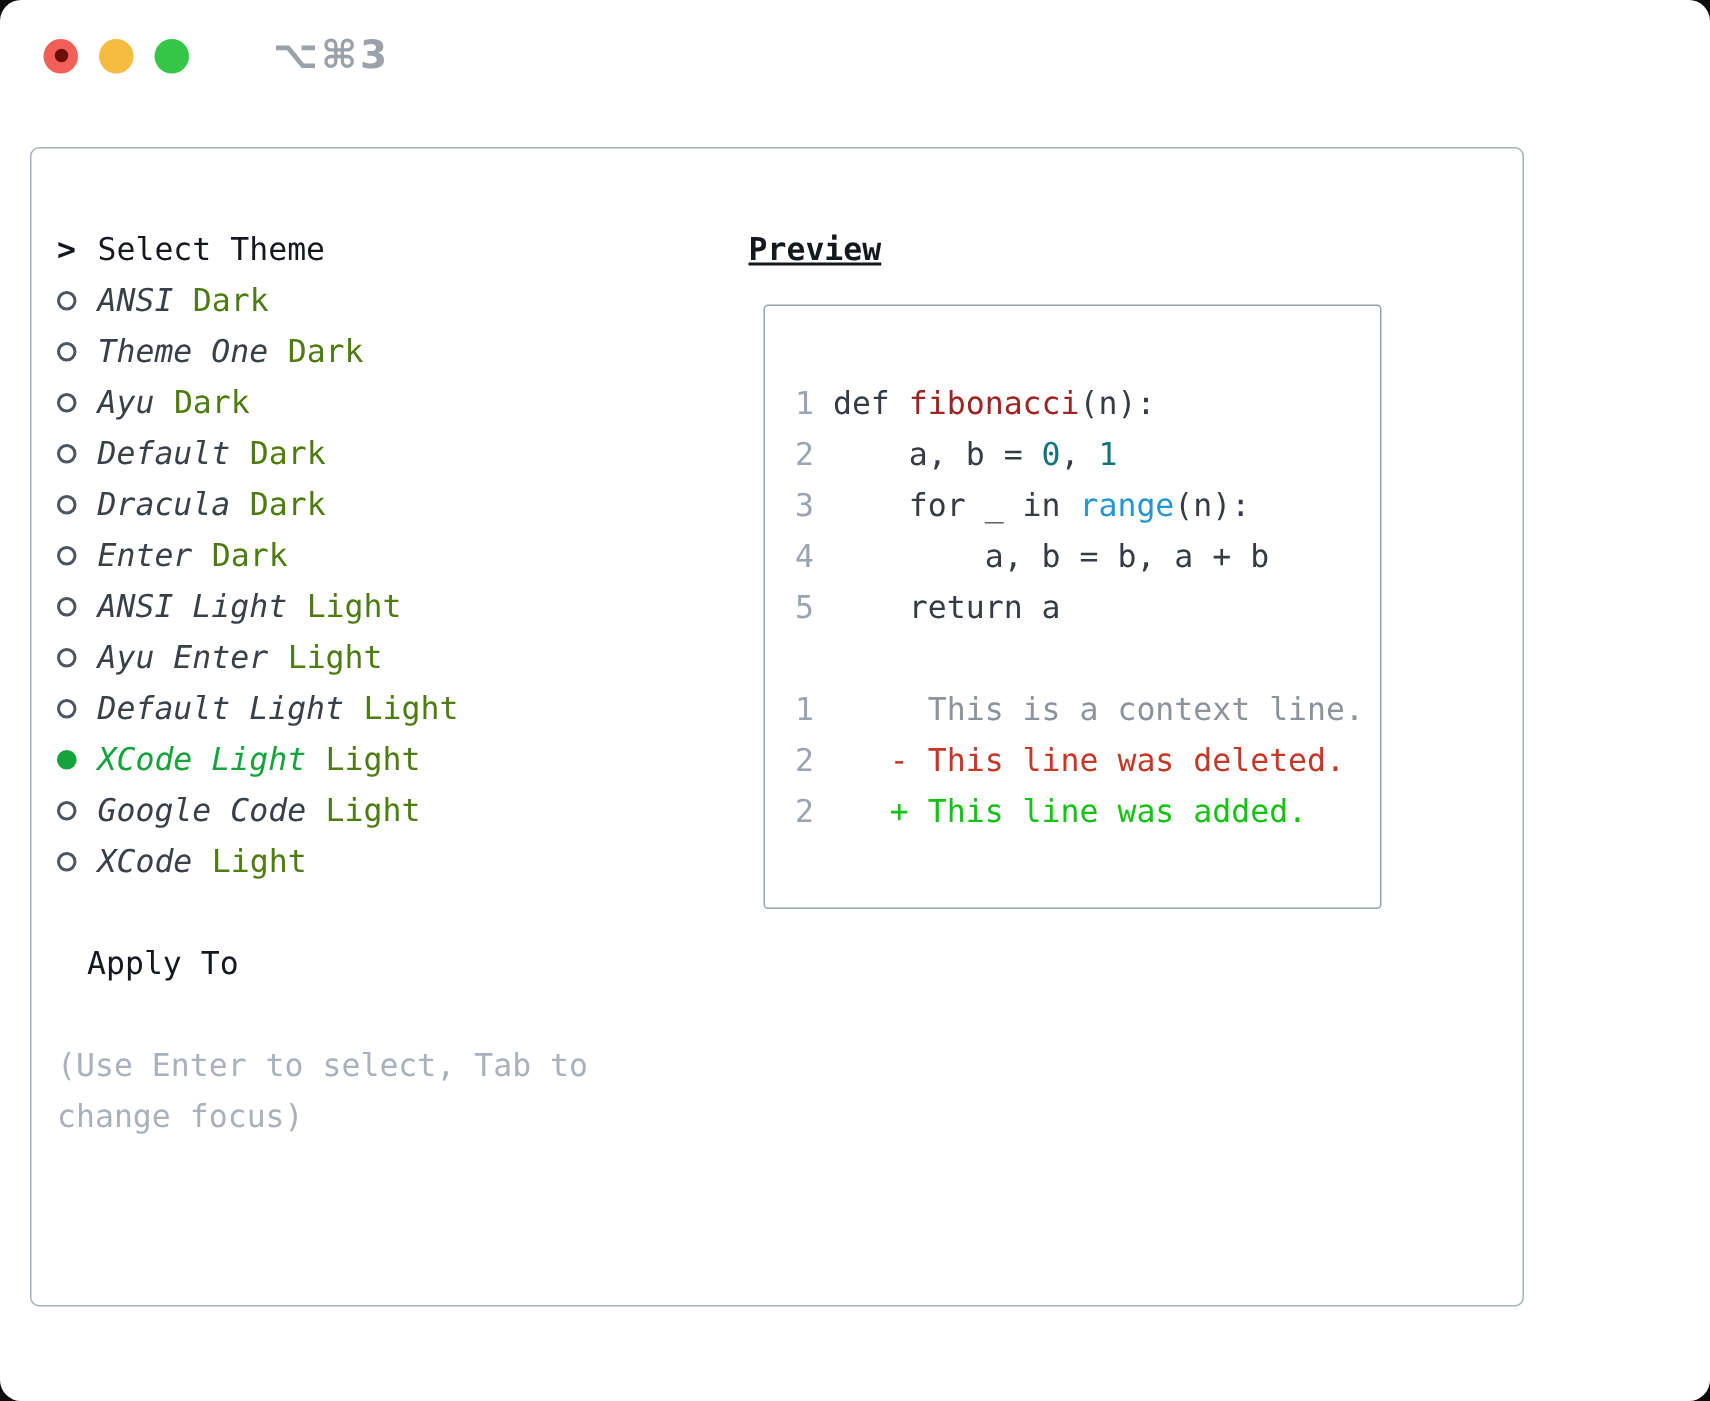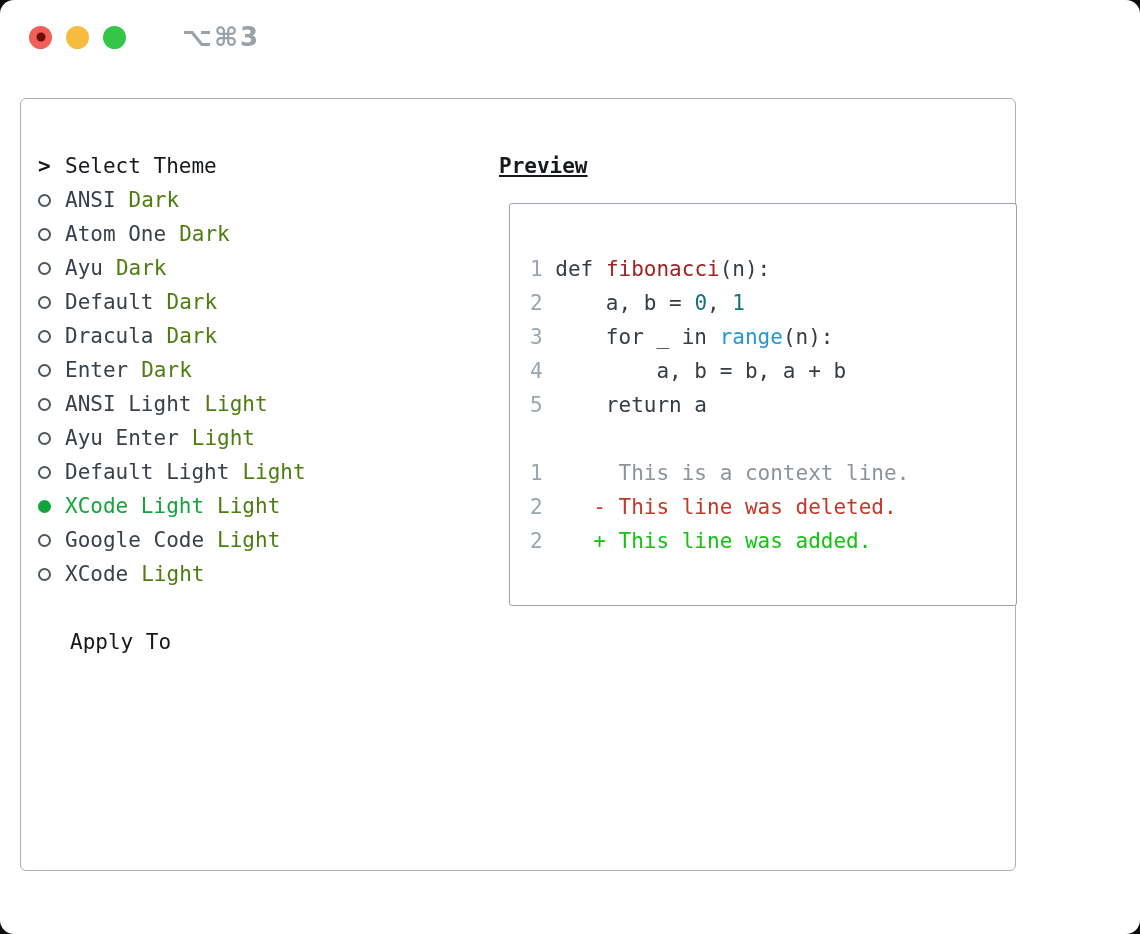--- a/index.html
+++ b/index.html
@@ -87,26 +87,26 @@
     border:2px solid #4d5560;
     border-radius:50%;
     box-sizing:border-box;
     margin-right:14px;
     flex:none;
   }
   .bullet.on{
     border:none;
     background:#13a53c;
   }
-  .name{color:#3a404a;}
+  .name{color:#3a404a;font-style:italic;}
   .variant{color:#4d7c0f;margin-left:13px;}
   .row.selected .name,.row.selected .label{color:#13a53c;}
   .apply-header{
     margin-top:34px;
-    margin-left:32px;
+    margin-left:20px;
     height:34px;line-height:34px;
     color:#15181c;
   }
   .hint{
     margin-top:34px;
     width:425px;
     line-height:34px;
     color:#a9b1bd;
   }
   
@@ -118,21 +118,21 @@
   }
   .preview-header{
     height:34px;line-height:34px;
     font-weight:bold;
     color:#15181c;
     text-decoration:underline;
   }
   .preview-box{
     margin-top:20px;
     margin-left:10px;
-    width:508px;height:403px;
+    width:412px;height:403px;
     box-sizing:border-box;
     border:1.5px solid #98a2ac;
     border-radius:3px;
     background:#ffffff;
     padding:48px 0 0 20px;
     overflow:hidden;
   }
   pre.code{
     margin:0;
     font-family:inherit;
@@ -166,38 +166,39 @@
 
   <div class="main-box">
 
     <div class="left-col">
       <div class="row header-row">
         <span class="prompt">&gt;</span><span class="label">Select Theme</span>
       </div>
 
       <div>
           <div class="row item"><span class="bullet"></span><span class="name">ANSI</span><span class="variant">Dark</span></div>
-          <div class="row item"><span class="bullet"></span><span class="name">Atom One</span><span class="variant">Dark</span></div>
+          <div class="row item"><span class="bullet"></span><span class="name">Theme One</span><span class="variant">Dark</span></div>
           <div class="row item"><span class="bullet"></span><span class="name">Ayu</span><span class="variant">Dark</span></div>
           <div class="row item"><span class="bullet"></span><span class="name">Default</span><span class="variant">Dark</span></div>
           <div class="row item"><span class="bullet"></span><span class="name">Dracula</span><span class="variant">Dark</span></div>
           <div class="row item"><span class="bullet"></span><span class="name">Enter</span><span class="variant">Dark</span></div>
           <div class="row item"><span class="bullet"></span><span class="name">ANSI Light</span><span class="variant">Light</span></div>
           <div class="row item"><span class="bullet"></span><span class="name">Ayu Enter</span><span class="variant">Light</span></div>
           <div class="row item"><span class="bullet"></span><span class="name">Default Light</span><span class="variant">Light</span></div>
           <div class="row item selected"><span class="bullet on"></span><span class="name">XCode Light</span><span class="variant">Light</span></div>
           <div class="row item"><span class="bullet"></span><span class="name">Google Code</span><span class="variant">Light</span></div>
           <div class="row item"><span class="bullet"></span><span class="name">XCode</span><span class="variant">Light</span></div>
         </div>
 
       <div class="apply-header">Apply To</div>
 
       <div>
         </div>
 
+      <div class="hint">(Use Enter to select, Tab to change focus)</div>
     </div>
 
     <div class="right-col">
       <div class="preview-header">Preview</div>
       <div class="preview-box">
         <pre class="code"><span><span class="ln">1 </span><span class="seg-default">def </span><span class="seg-function">fibonacci</span><span class="seg-default">(n):</span></span>
 <span><span class="ln">2 </span><span class="seg-default">    a, b = </span><span class="seg-number">0</span><span class="seg-default">, </span><span class="seg-number">1</span></span>
 <span><span class="ln">3 </span><span class="seg-default">    for _ in </span><span class="seg-builtin">range</span><span class="seg-default">(n):</span></span>
 <span><span class="ln">4 </span><span class="seg-default">        a, b = b, a + b</span></span>
 <span><span class="ln">5 </span><span class="seg-default">    return a</span></span>

